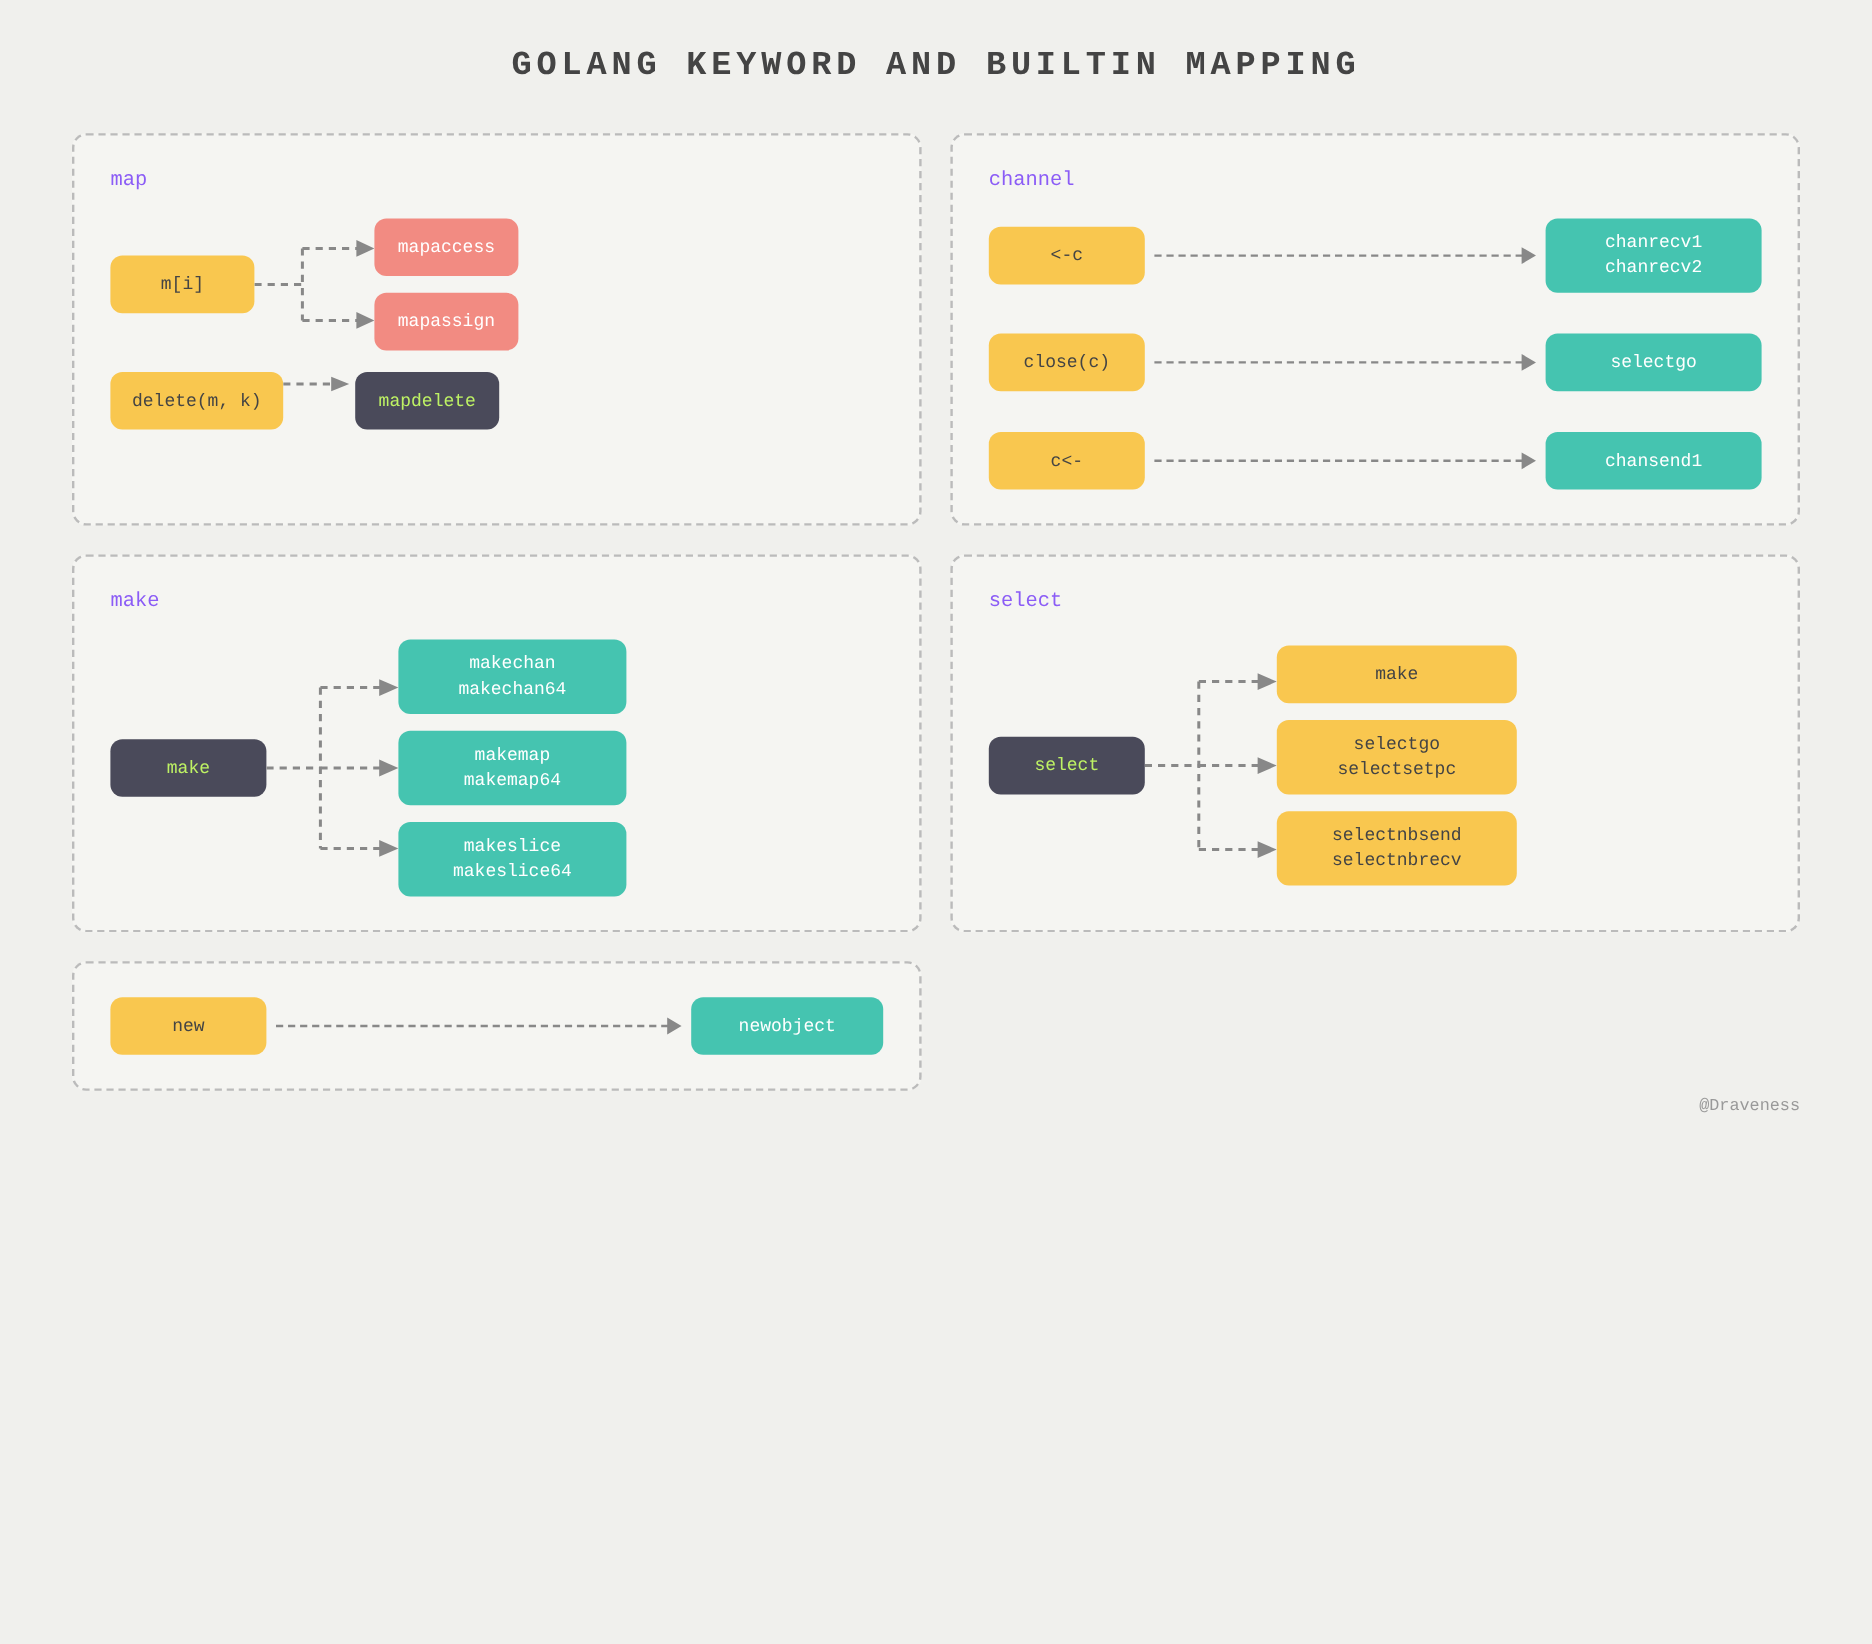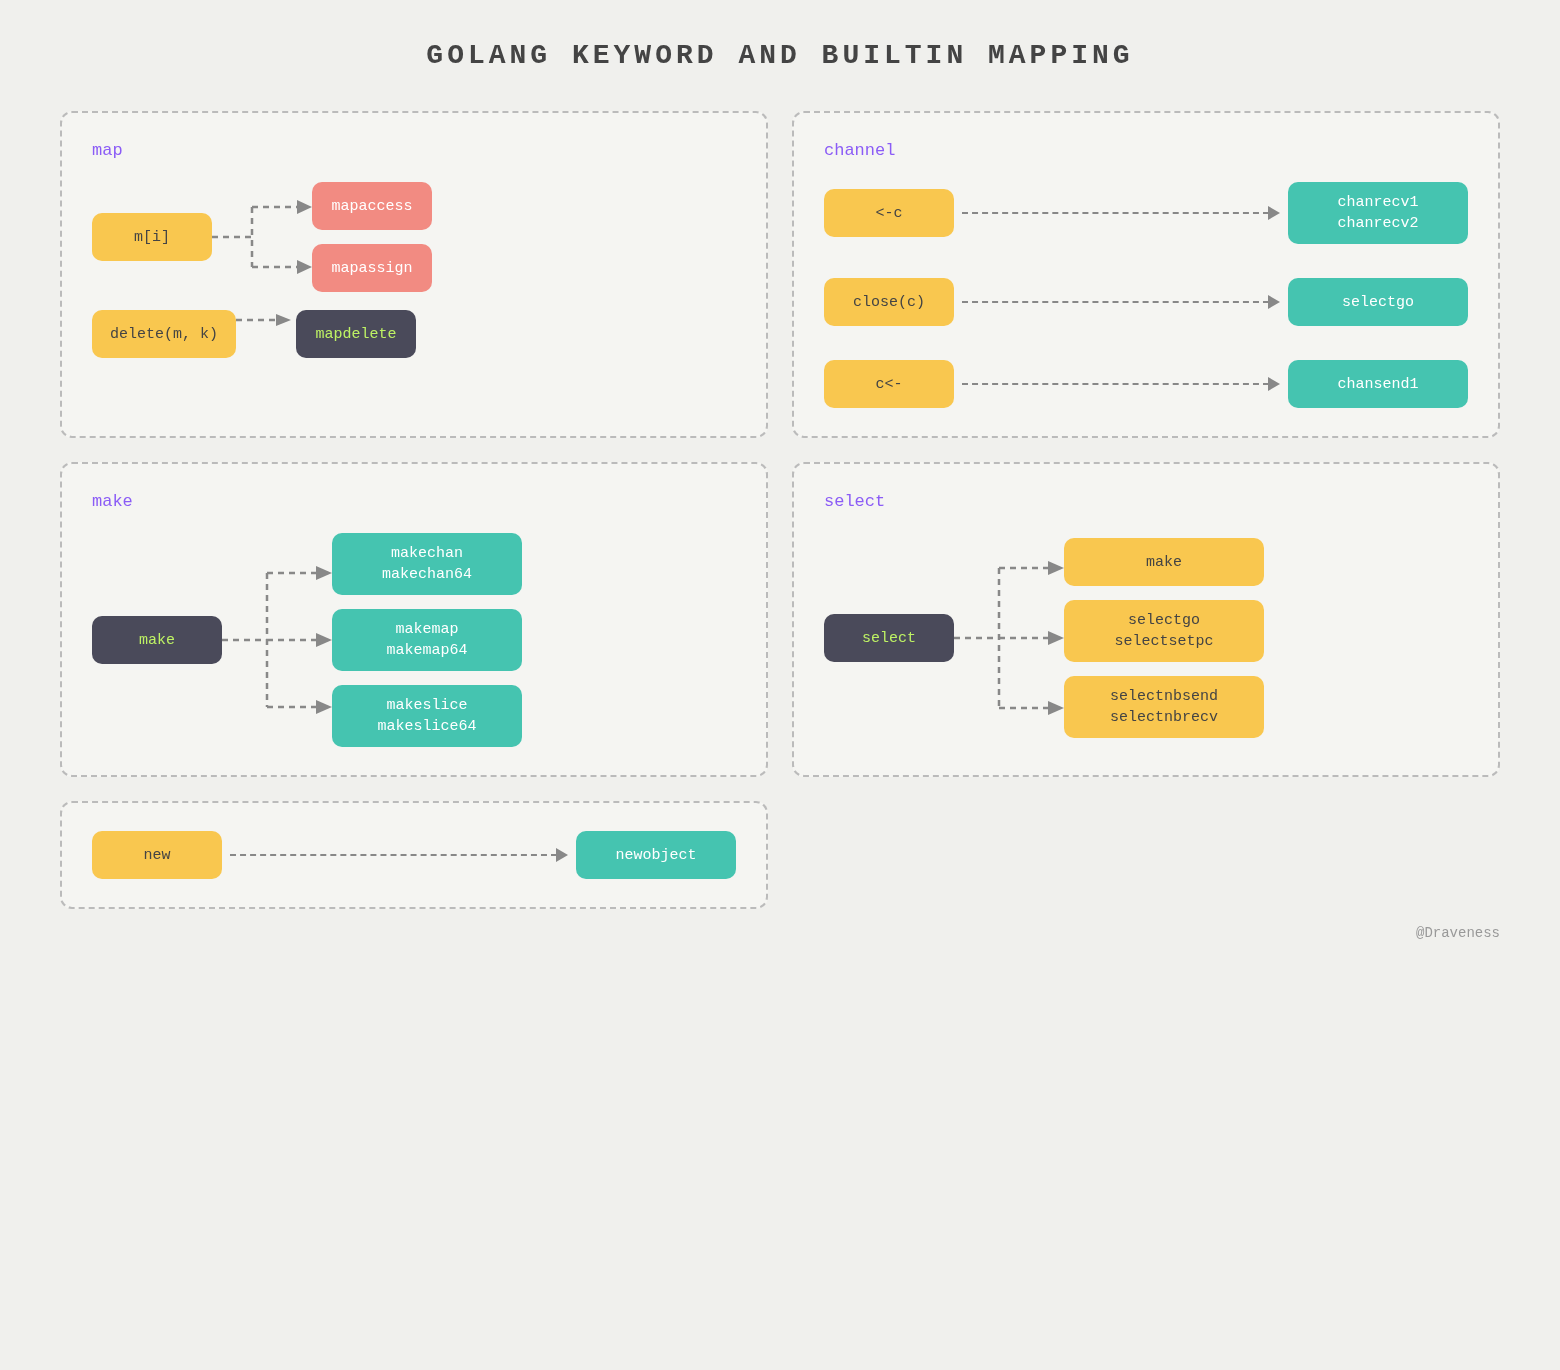--- a/index.html
+++ b/index.html
@@ -98,21 +98,21 @@
 
     .bottom-left {
       grid-column: 1;
     }
 
     .credit {
       font-size: 14px;
       color: #999;
       text-align: right;
       width: 100%;
-      margin-top: 16px;
+      margin-top: 5px;
       font-family: 'Courier New', Courier, monospace;
     }
   </style>
 </head>
 <body>
 
 <div class="page-title">GOLANG KEYWORD AND BUILTIN MAPPING</div>
 
 <div class="main-grid">
 

